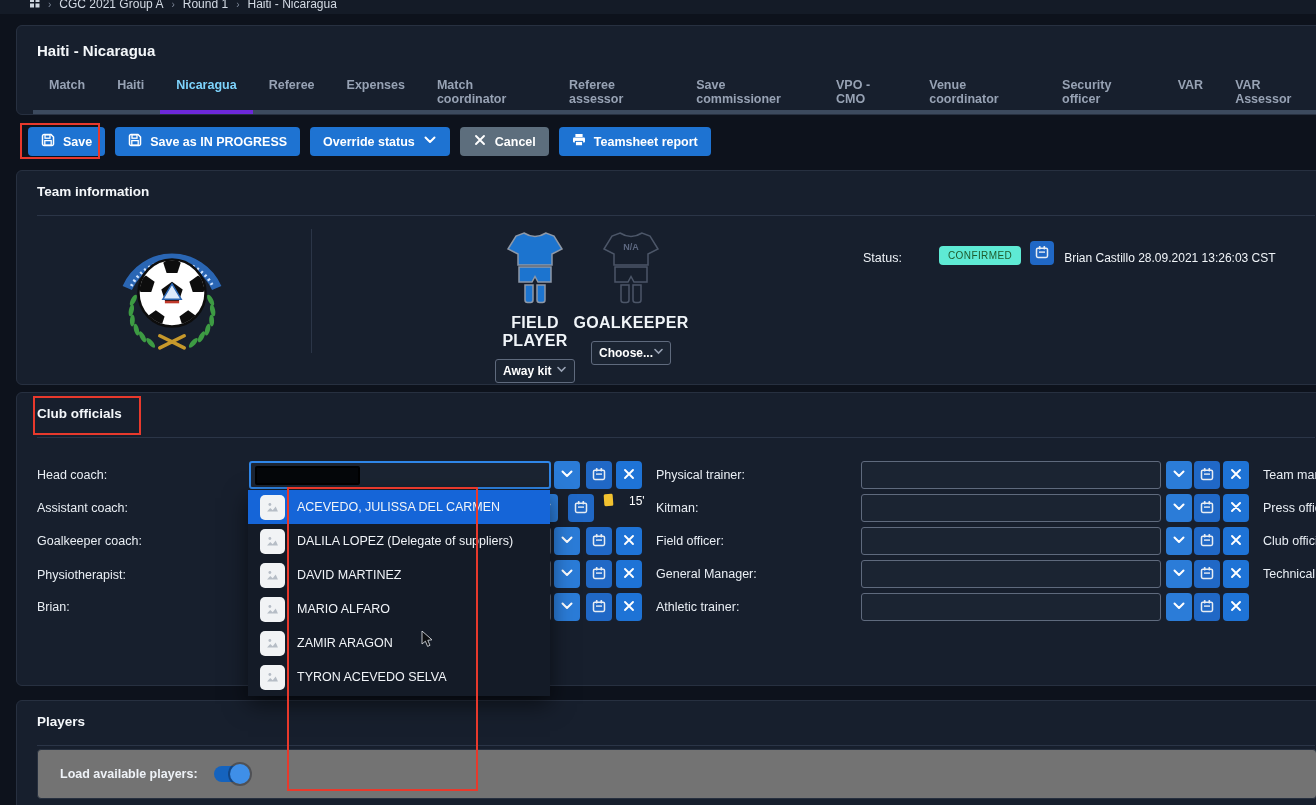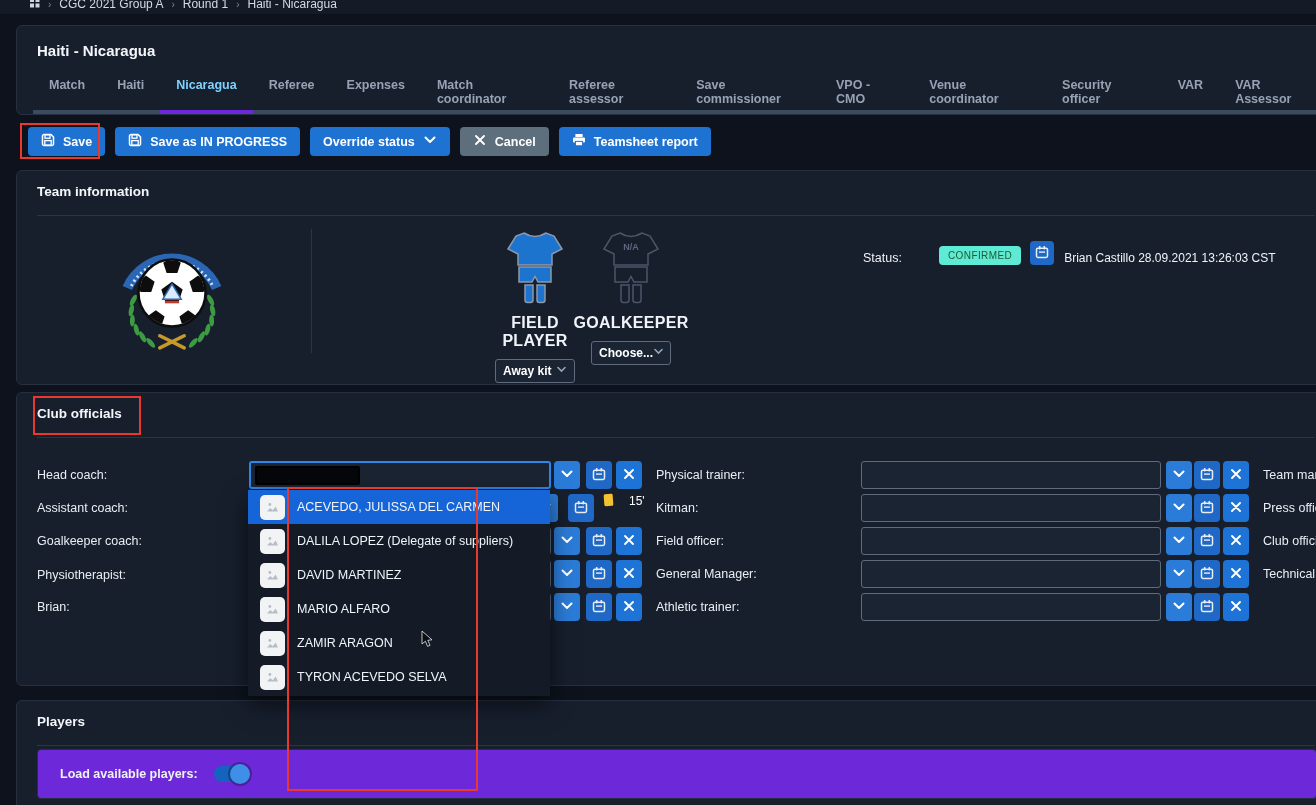--- a/index.html
+++ b/index.html
@@ -461,21 +461,21 @@
         <span><svg width="14" height="14" viewBox="0 0 14 14">
             <use href="#i-x"></use>
           </svg></span>
       </span>
   </div>
 </div>
 
 <div class="panel" style="top:700px;height:120px">
   <div class="ptitle">Players</div>
   <div class="pdiv"></div>
-  <div class="abs" style="left:20px;top:48px;width:1280px;height:50px;background:#6d28d9;border:1px solid #27303f;border-radius:4px;display:flex;align-items:center;padding:0 22px;gap:16px">
+  <div class="abs" style="left:20px;top:48px;width:1280px;height:50px;background:#737373;border:1px solid #27303f;border-radius:4px;display:flex;align-items:center;padding:0 22px;gap:16px">
     <span style="font-weight:700">Load available players:</span>
     <span class="toggle">
         <span class="knob"></span>
       </span>
   </div>
 </div>
 
 <div class="dd">
   <div class="dd-item selected">
     <span class="pic">

